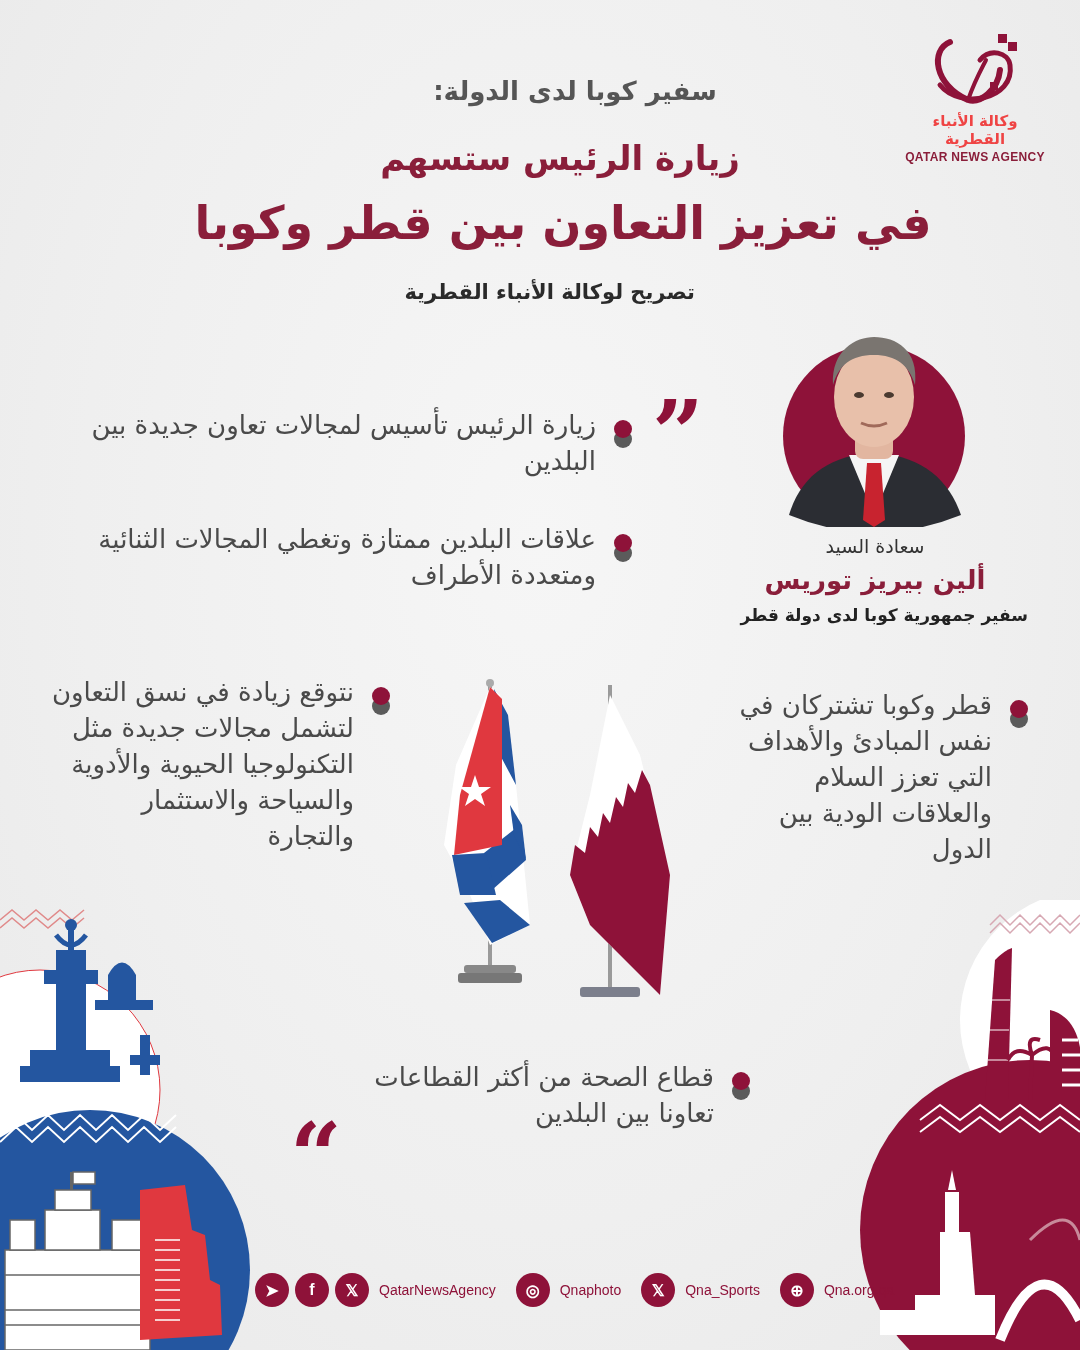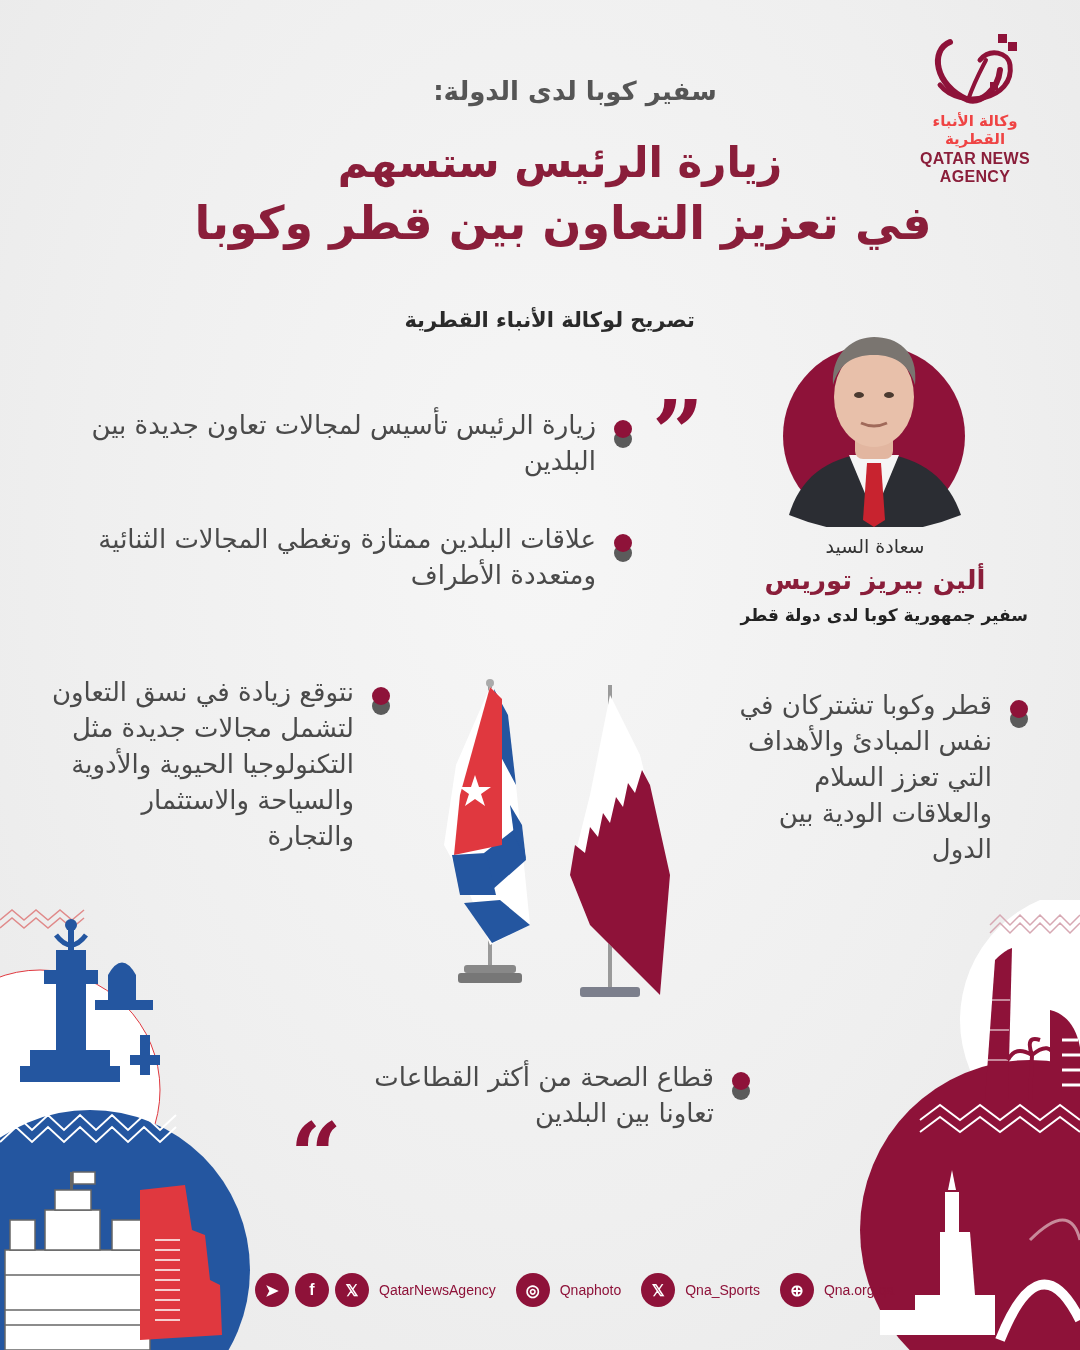--- a/index.html
+++ b/index.html
@@ -10,27 +10,27 @@
     position: relative;
     color: #4a4a4a;
   }
   .abs { position:absolute; }
   .rtl { direction: rtl; unicode-bidi: embed; }
 
   
   #logo { left: 900px; top: 30px; width: 150px; height: 130px; text-align:center; }
   #logo svg { display:block; margin: 0 auto; }
   #logo .ar { font-size: 15px; font-weight: bold; color:#ef4444; margin-top: 2px; direction: rtl; }
-  #logo .en { font-family: "Liberation Sans", sans-serif; font-size: 16px; font-weight: bold; color:#8a1e3a; letter-spacing: 0.3px; margin-top: 2px; }
+  #logo .en { font-family: "Liberation Sans", sans-serif; font-size: 12px; font-weight: bold; color:#8a1e3a; letter-spacing: 0.3px; margin-top: 2px; }
 
   
   #kicker { left: 0; width: 1080px; top: 76px; text-align:center; font-size: 26px; font-weight: bold; color:#555; padding-left: 70px; }
-  #title1 { left: 0; width: 1080px; top: 138px; text-align:center; font-size: 42px; font-weight: bold; color:#8a1e3a; padding-left: 40px; }
+  #title1 { left: 0; width: 1080px; top: 138px; text-align:center; font-size: 34px; font-weight: bold; color:#8a1e3a; padding-left: 40px; }
   #title2 { left: 0; width: 1080px; top: 196px; text-align:center; font-size: 46px; font-weight: bold; color:#8a1e3a; padding-left: 46px; }
-  #subtitle { right: 385px; top: 308px; font-size: 21px; font-weight: bold; color:#2a2a2a; }
+  #subtitle { right: 385px; top: 280px; font-size: 21px; font-weight: bold; color:#2a2a2a; }
 
   
   #portrait { left: 783px; top: 345px; width: 182px; height: 182px; border-radius: 50%; background:#8e1239; overflow: visible; }
   #portrait svg { position:absolute; left:-12px; top:-30px; }
   #honorific { left: 740px; width: 270px; top: 535px; text-align:center; font-size: 19px; color:#333; }
   #name { left: 740px; width: 270px; top: 565px; text-align:center; font-size: 26px; font-weight: bold; color:#8a1e3a; }
   #role { right: 52px; top: 605px; font-size: 17px; font-weight: bold; color:#222; }
 
   
   .quote { font-family: "DejaVu Serif", serif; font-weight: bold; color:#8e1239; font-size: 90px; line-height: 1; }

